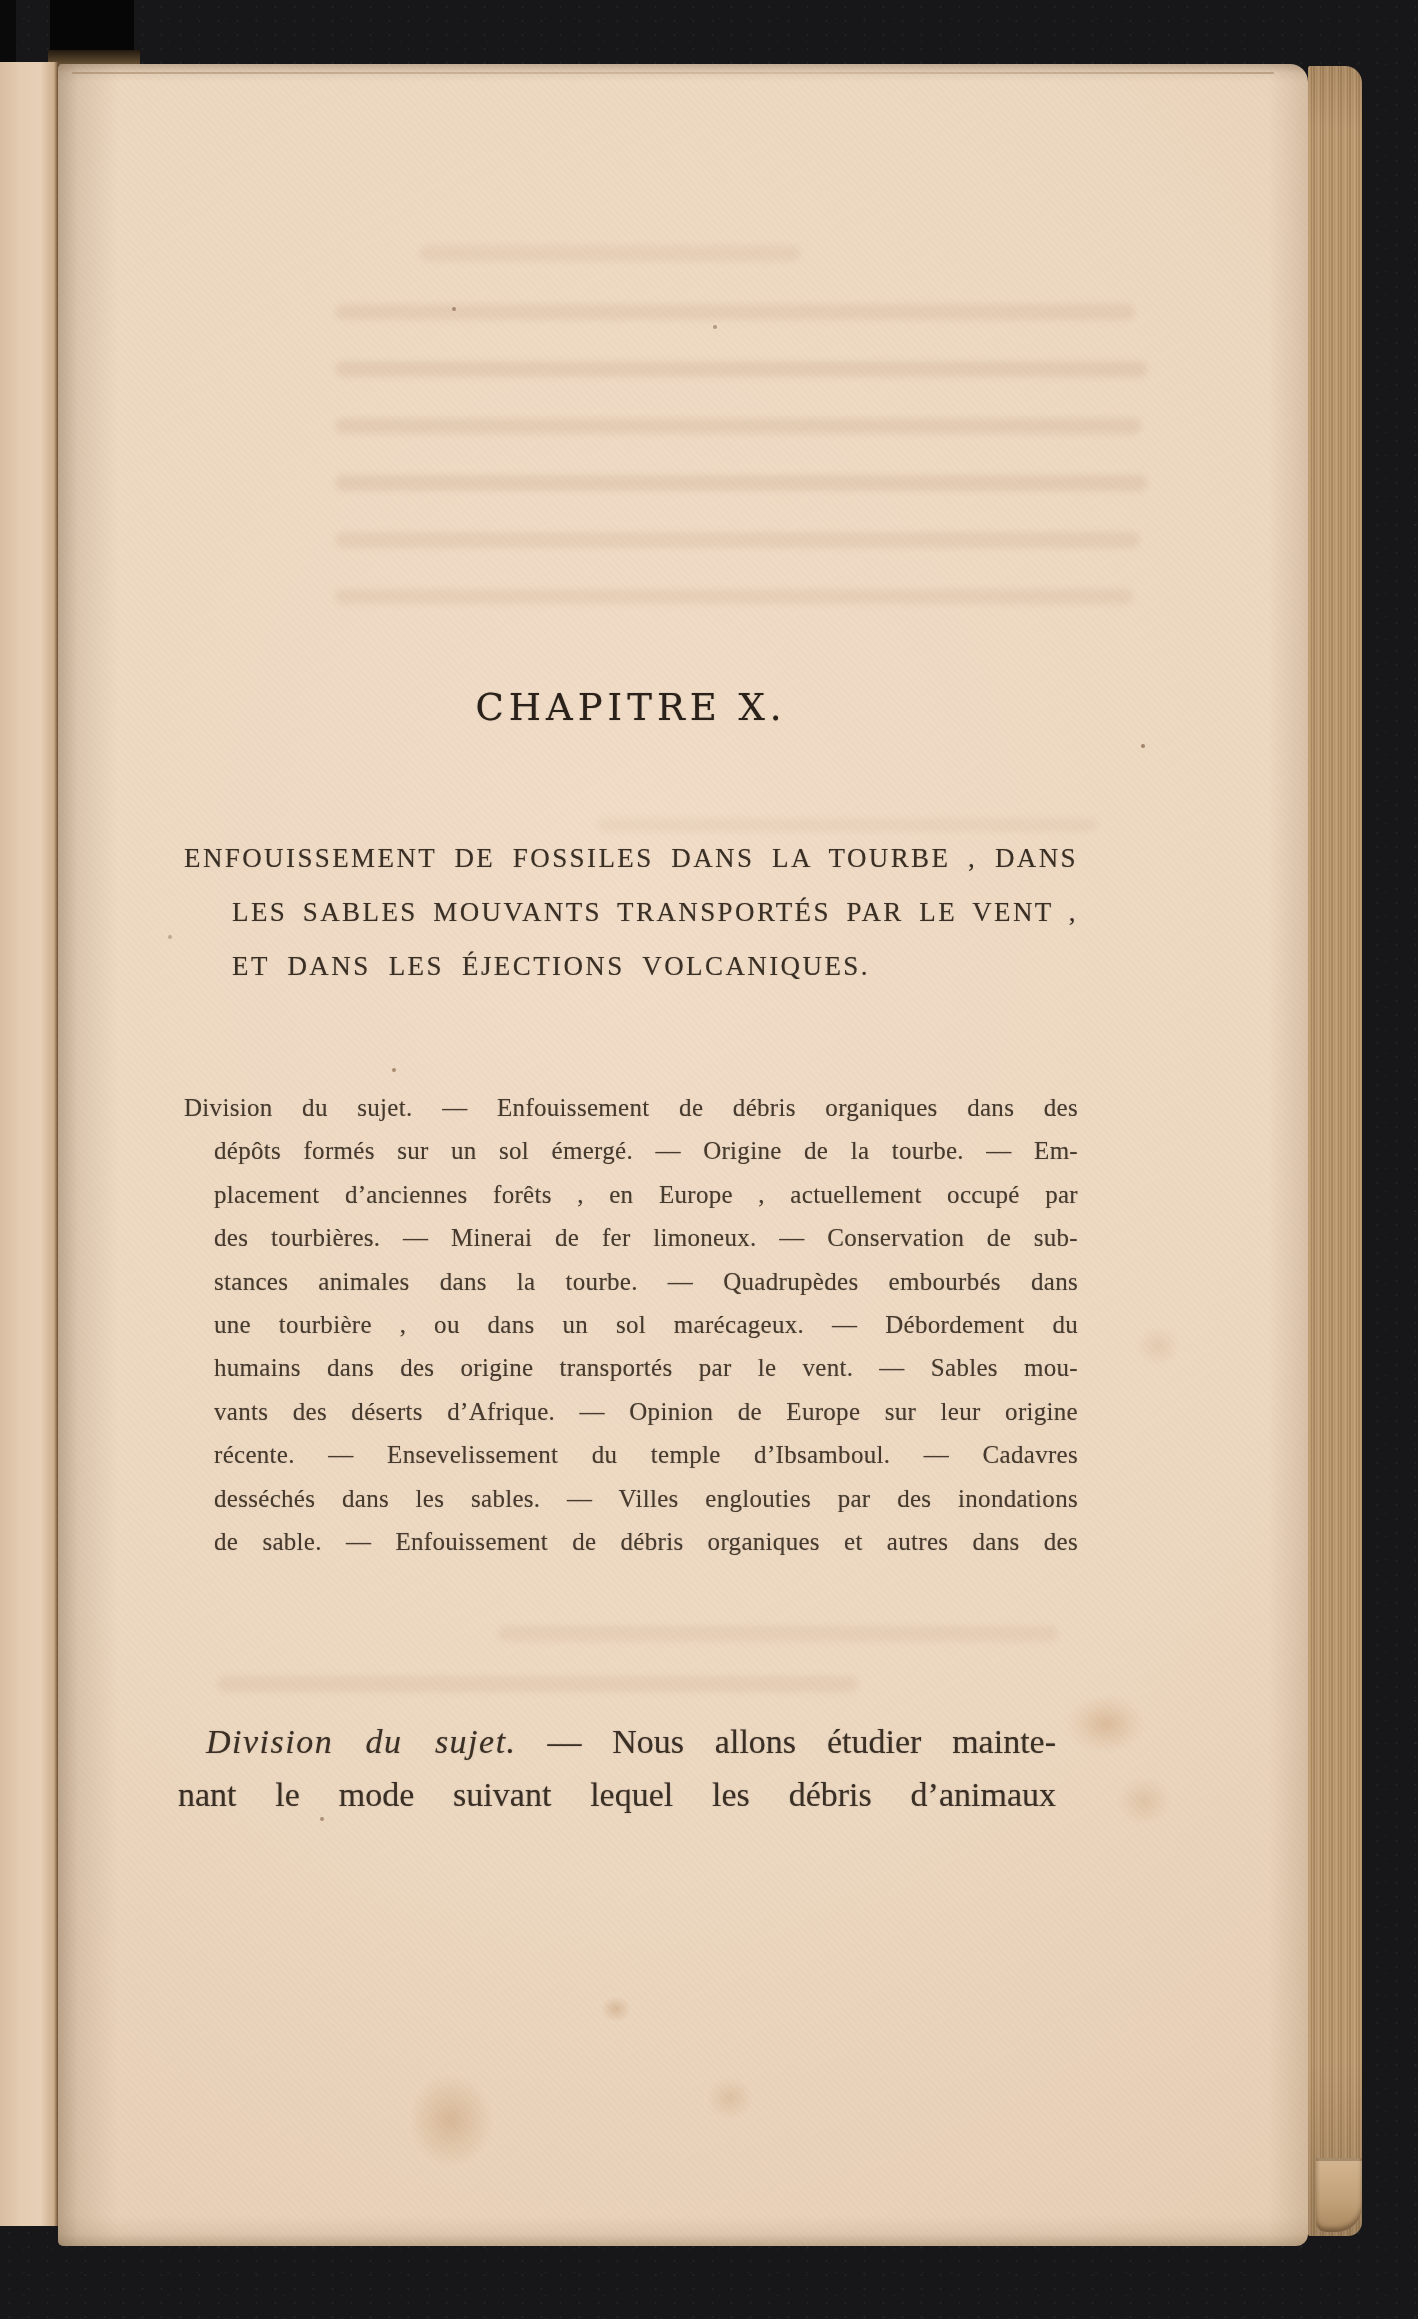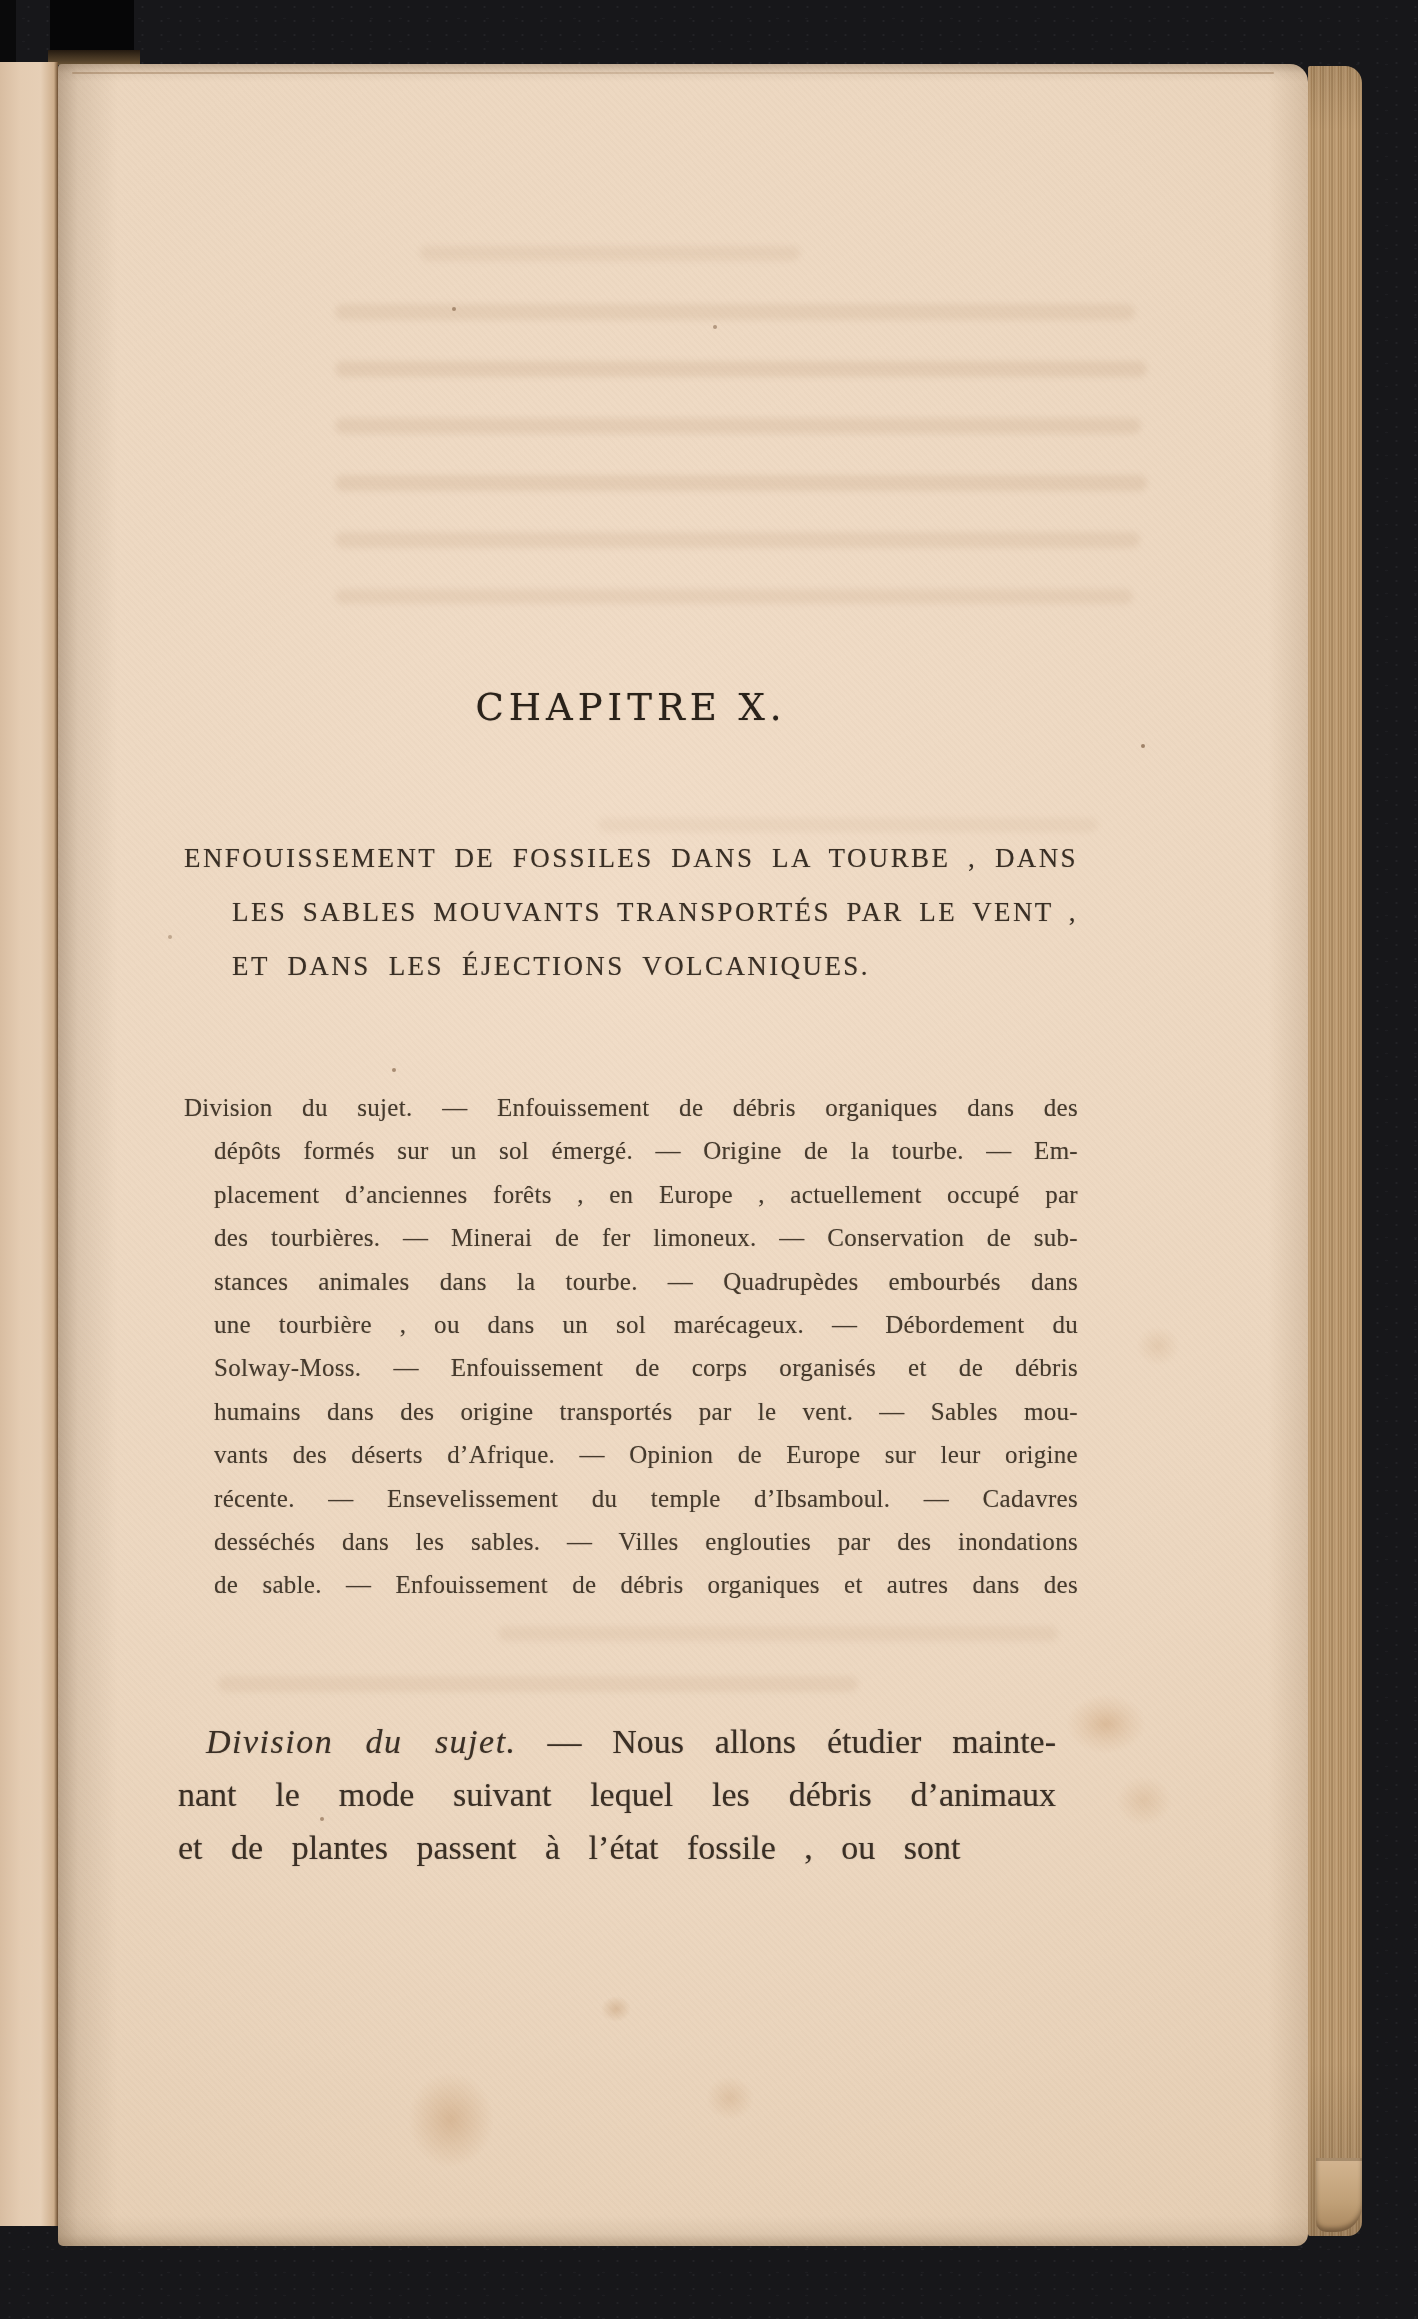--- a/index.html
+++ b/index.html
@@ -133,30 +133,28 @@
       <div class="sub-line ind last">ET DANS LES ÉJECTIONS VOLCANIQUES.</div>
     </div>
 
     <div class="chapter-summary">
       <div class="sum-line">Division du sujet. — Enfouissement de débris organiques dans des</div>
       <div class="sum-line cont">dépôts formés sur un sol émergé. — Origine de la tourbe. — Em-</div>
       <div class="sum-line cont">placement d’anciennes forêts , en Europe , actuellement occupé par</div>
       <div class="sum-line cont">des tourbières. — Minerai de fer limoneux. — Conservation de sub-</div>
       <div class="sum-line cont">stances animales dans la tourbe. — Quadrupèdes embourbés dans</div>
       <div class="sum-line cont">une tourbière , ou dans un sol marécageux. — Débordement du</div>
-      <div class="sum-line cont">Solway-Moss. — Enfouissement de corps organisés et de débris</div>
       <div class="sum-line cont">humains dans des origine transportés par le vent. — Sables mou-</div>
       <div class="sum-line cont">vants des déserts d’Afrique. — Opinion de Europe sur leur origine</div>
       <div class="sum-line cont">récente. — Ensevelissement du temple d’Ibsamboul. — Cadavres</div>
       <div class="sum-line cont">desséchés dans les sables. — Villes englouties par des inondations</div>
       <div class="sum-line cont">de sable. — Enfouissement de débris organiques et autres dans des</div>
     </div>
   </div>
 
   <div class="body-paragraph">
     <div class="body-line indent"><span class="lead-italic">Division du sujet.</span><span> — Nous allons étudier mainte-</span></div>
     <div class="body-line">nant le mode suivant lequel les débris d’animaux</div>
-    <div class="body-line rag">et de plantes passent à l’état fossile , ou sont</div>
   </div>
 </div>
 
 <div class="fore-edge"></div>
 <div class="corner-sliver"></div>
 
 </body></html>

